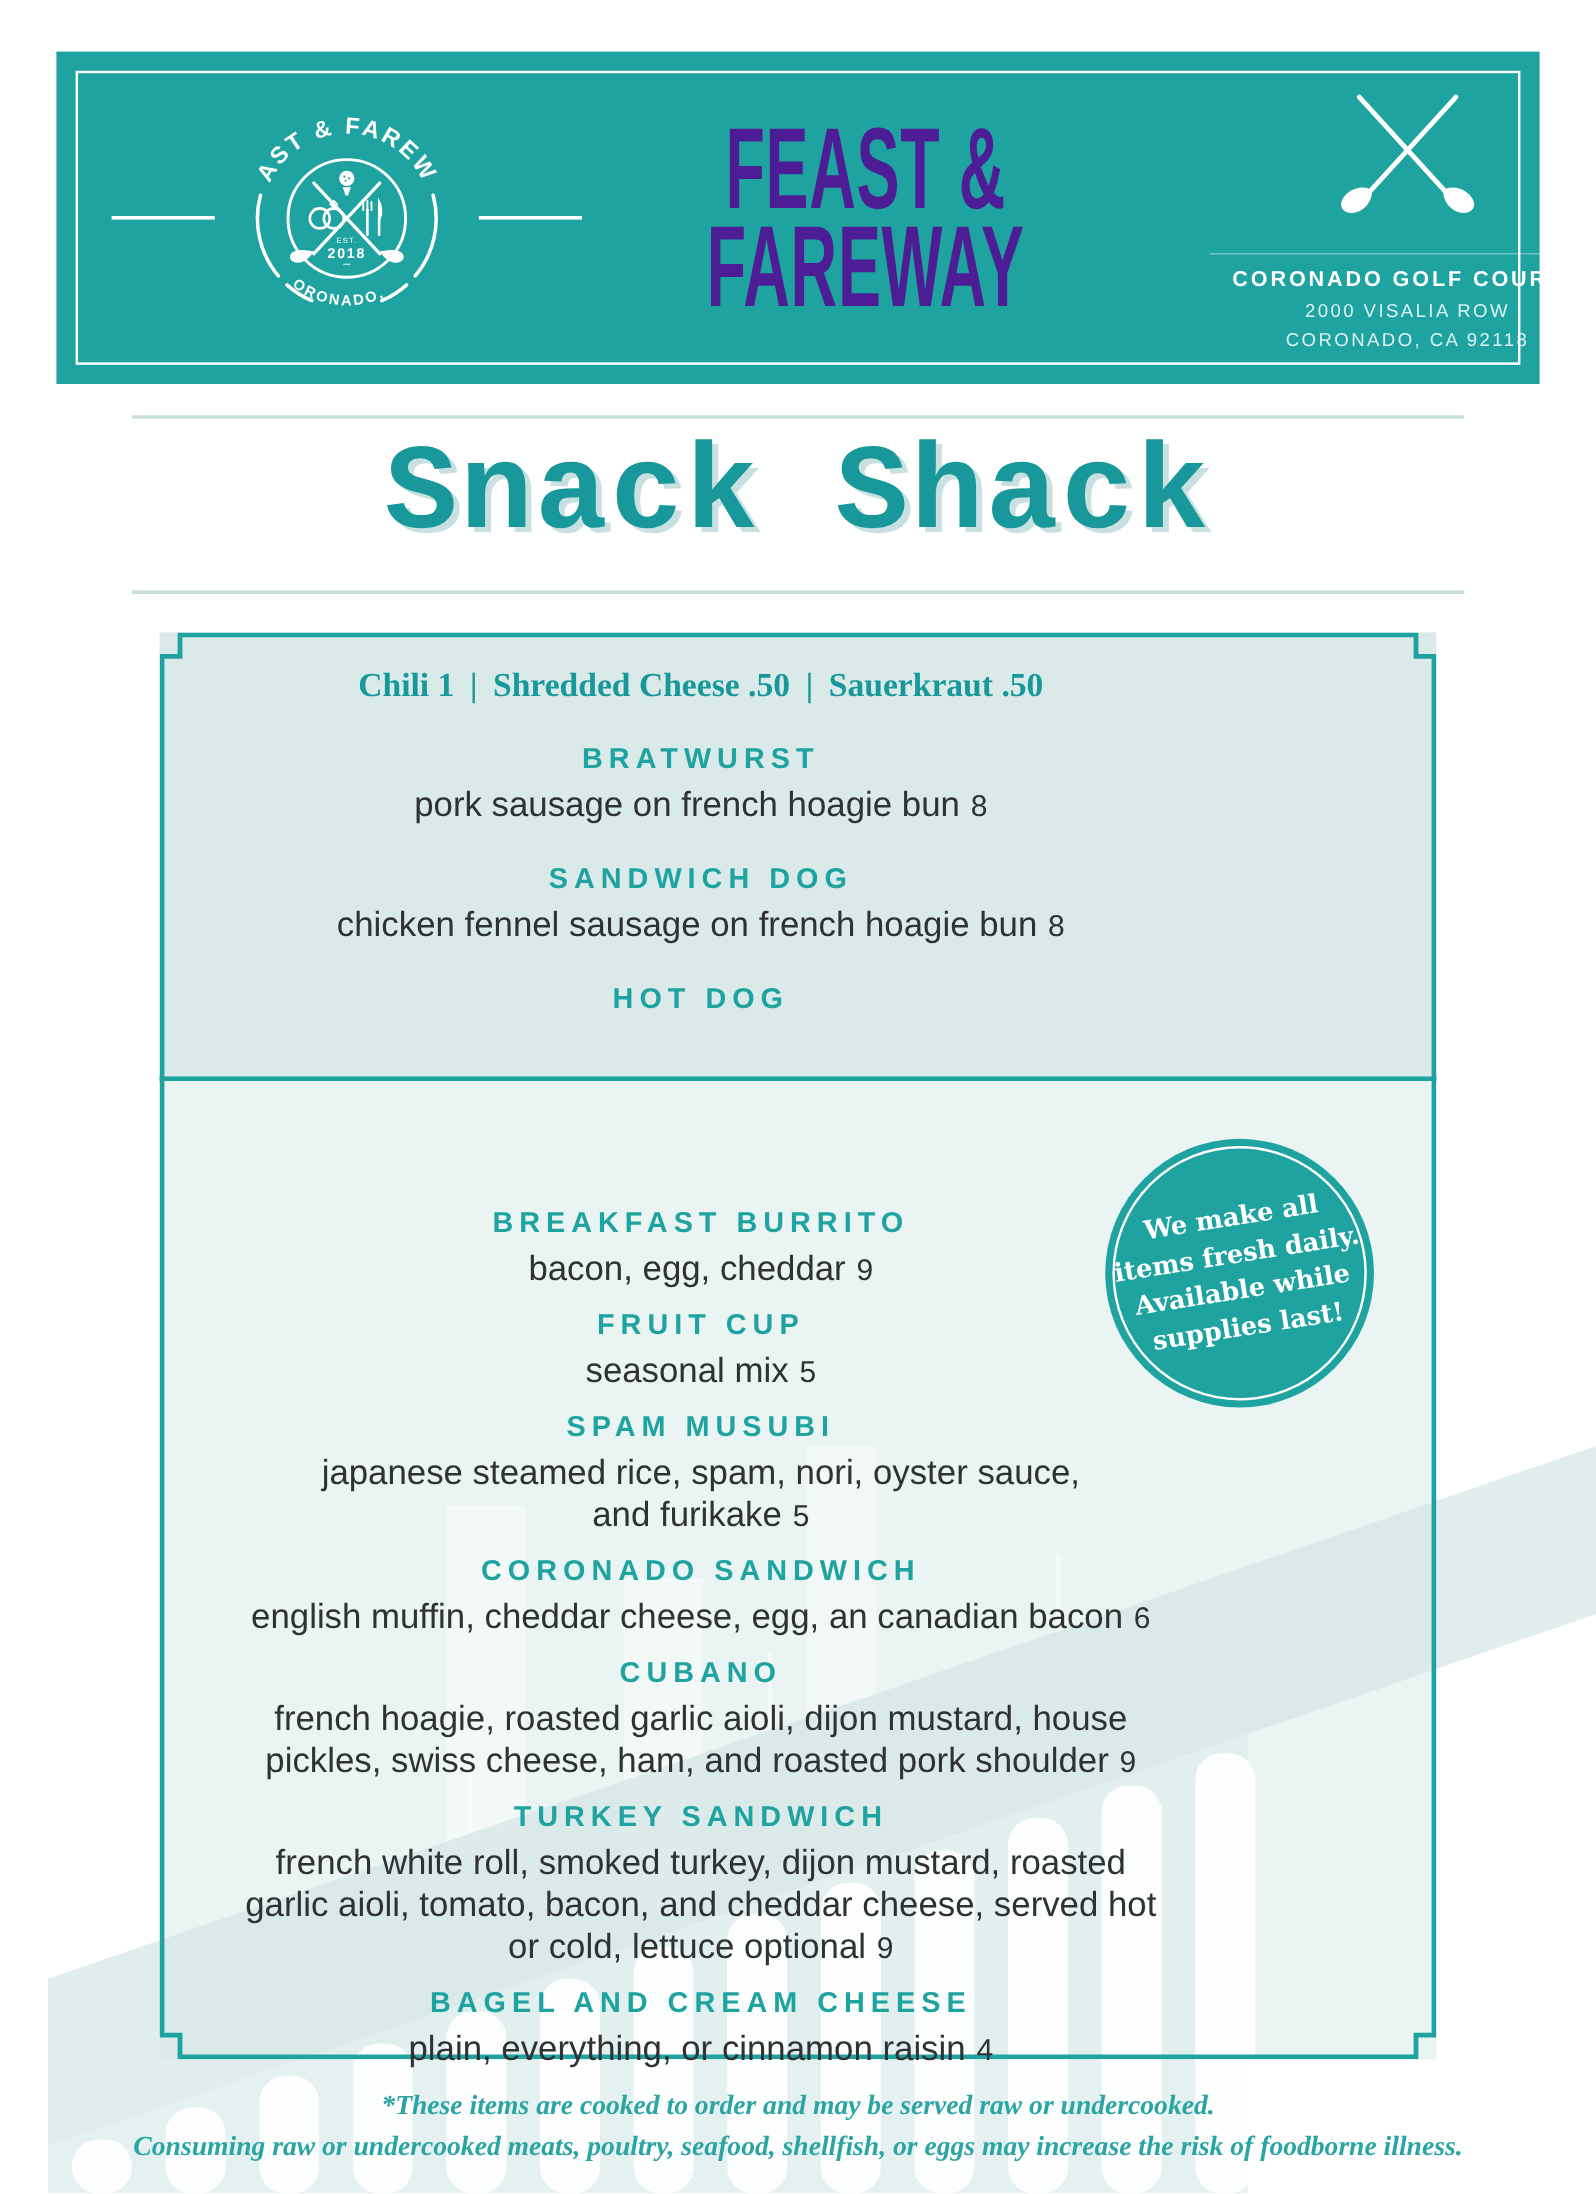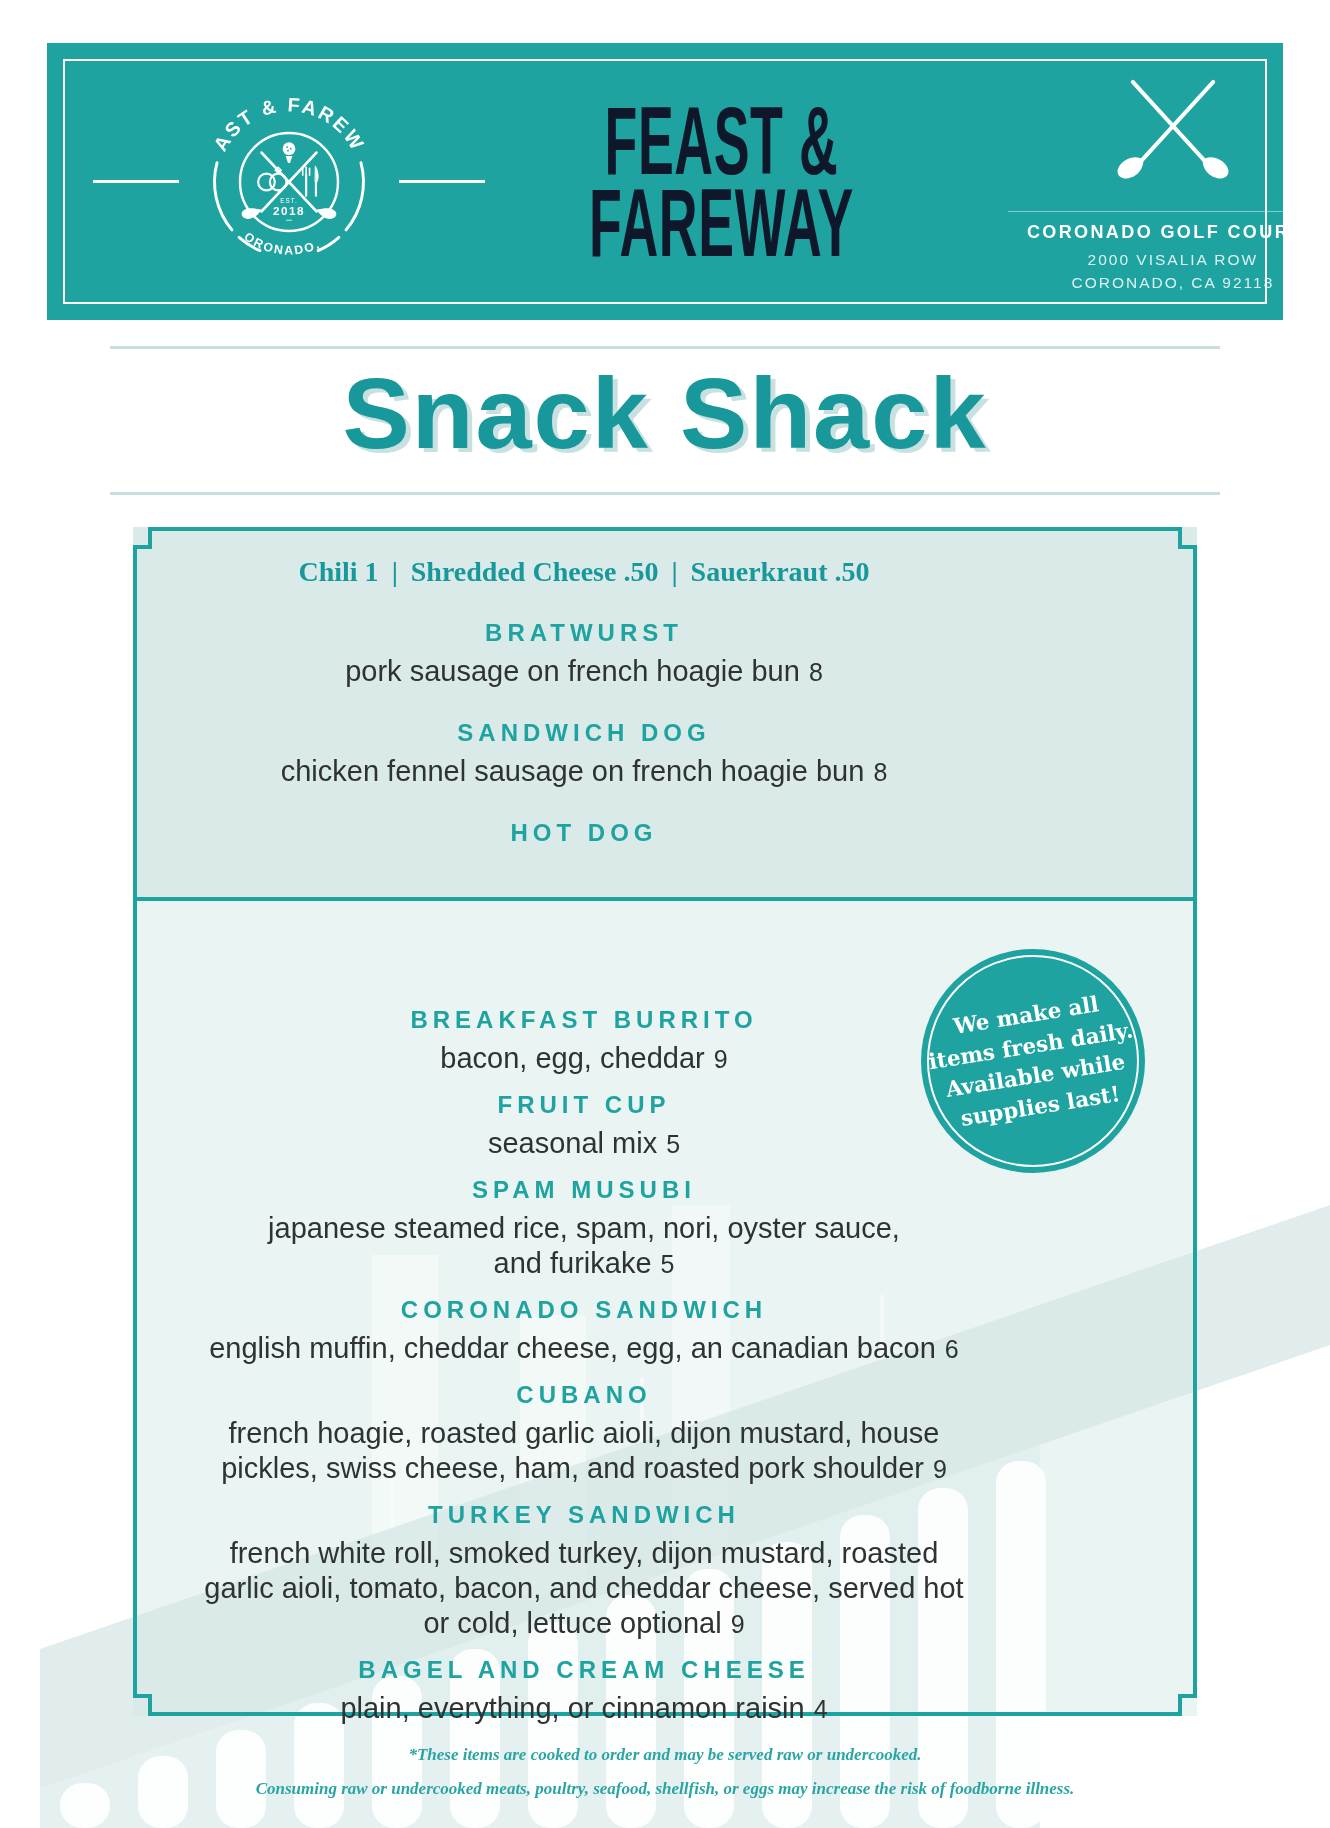--- a/index.html
+++ b/index.html
@@ -27,39 +27,39 @@
   }
   .banner-inner-border{
     position:absolute;inset:16px;border:2.5px solid #ffffff;pointer-events:none;
   }
   .banner-content{
     position:absolute;inset:18px;display:flex;align-items:center;padding:0 28px;
   }
   .logo-wrap{display:flex;align-items:center;gap:12px;width:450px;justify-content:center;}
   .logo-dash{width:86px;height:2.5px;background:#ffffff;flex:none;}
   .logo-svg{width:196px;height:212px;flex:none;}
-  .brand{flex:1;text-align:center;color:#0f172a;}
+  .brand{flex:1;text-align:center;color:#4c1d95;}
   .brand-line{
     font-weight:bold;font-size:96px;line-height:82px;letter-spacing:1px;
     transform:scaleX(0.56);transform-origin:50% 50%;white-space:nowrap;
   }
   .venue{width:430px;text-align:center;color:#ffffff;flex:none;}
   .clubs-icon{width:152px;height:126px;}
   .venue-rule{width:330px;height:1px;background:rgba(255,255,255,.45);margin:12px auto 10px auto;}
   .venue-name{font-weight:bold;font-size:18px;letter-spacing:2.4px;}
   .venue-addr{font-size:15.5px;letter-spacing:2px;color:rgba(255,255,255,.85);line-height:1.5;margin-top:5px;}
 
   
   .rule{position:absolute;left:110px;width:1110px;height:3px;background:var(--rule);}
   .rule-top{top:346px;}
   .rule-bottom{top:492px;}
   .page-title{
     position:absolute;top:340px;left:0;width:100%;height:150px;line-height:146px;
     text-align:center;margin:0;
-    font-family:Liberation Sans, sans-serif;font-weight:bold;font-size:101px;letter-spacing:2px;
+    font-family:Liberation Mono, monospace;font-weight:bold;font-size:101px;letter-spacing:2px;
     color:var(--accent-deep);
     text-shadow:5px 4px 0 rgba(170,208,207,.65);
   }
 
   
   .menu-box{position:absolute;left:133px;top:527px;width:1064px;height:1189px;display:flex;flex-direction:column;z-index:1;}
   .sec-top-bg{height:370px;background:var(--mint);}
   .sec-divider{height:4px;background:var(--accent);}
   .sec-bottom-bg{flex:1;background:var(--mint-light);}
 
@@ -100,21 +100,21 @@
   }
   .badge-text{
     transform:rotate(-9deg);color:#ffffff;text-align:center;
     font-family:"DejaVu Serif",serif;font-weight:bold;font-size:21.5px;line-height:1.42;
   }
 
   
   .footer{
     position:absolute;left:0;top:1738px;width:100%;text-align:center;z-index:4;
     font-family:"Liberation Serif",serif;font-style:italic;font-weight:bold;
-    font-size:17px;line-height:34px;color:#2aa5a3;
+    font-size:23px;line-height:34px;color:#2aa5a3;
   }
 </style>
 </head>
 <body>
 
 <div class="page">
 
   <header class="banner">
     <div class="banner-inner-border"></div>
     <div class="banner-content">

